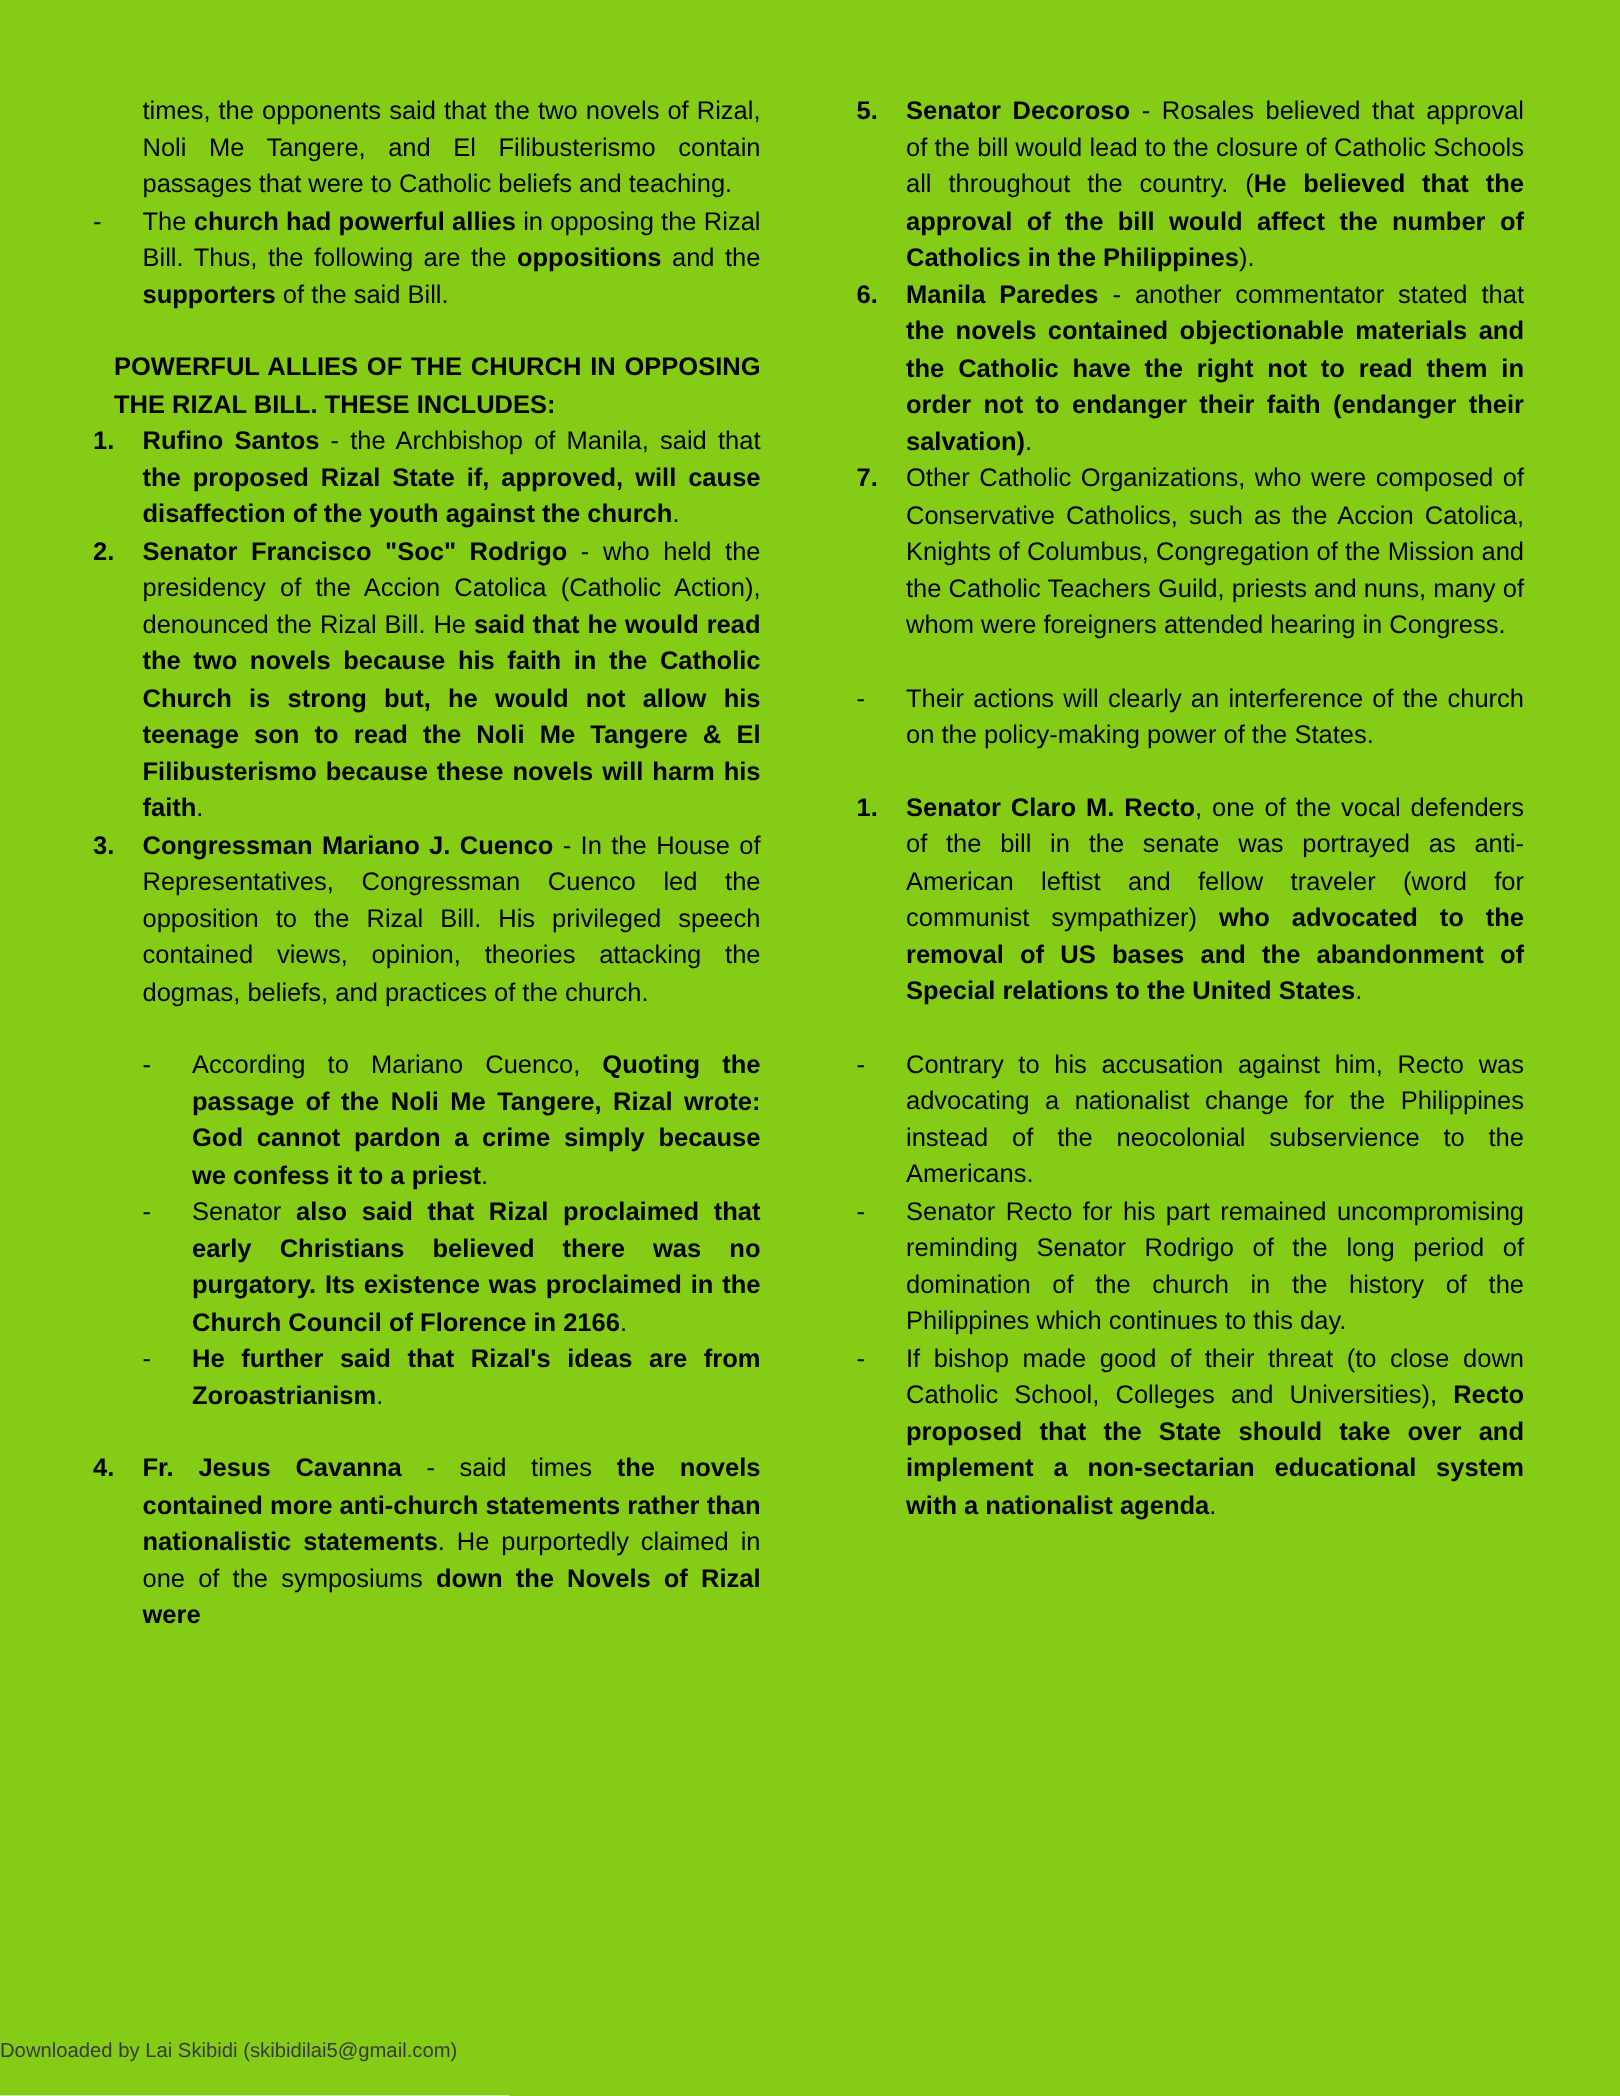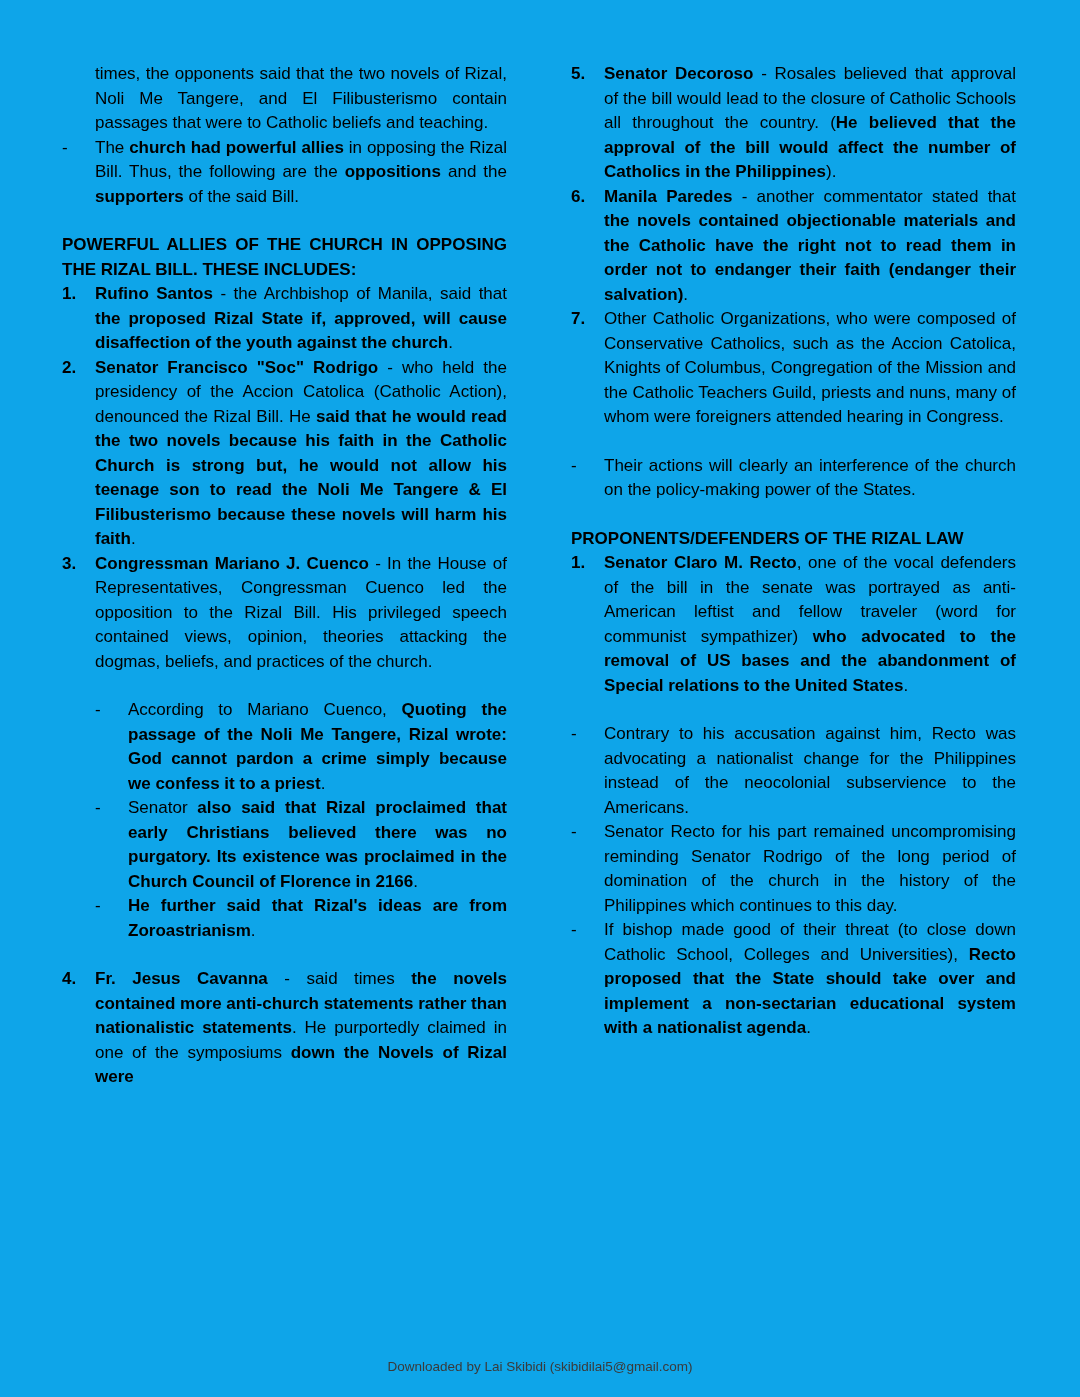--- a/index.html
+++ b/index.html
@@ -1,45 +1,45 @@
 <!DOCTYPE html>
 <html><head>
 <meta charset="utf-8">
 <style>
   * { margin: 0; padding: 0; box-sizing: border-box; }
   html, body { background: #ffffff; }
   .page {
     position: relative;
     width: 1080px;
     height: 1397px;
-    background: #0ea5e9;
+    background: #84cc16;
     font-family: "Liberation Sans", sans-serif;
     font-size: 17px;
     line-height: 24.5px;
     color: #000000;
     padding: 62px 64px 0 62px;
     overflow: hidden;
   }
   .columns { display: flex; gap: 64px; }
   .column { flex: 1 1 0; min-width: 0; }
   .bold { font-weight: bold; }
   .block { text-align: justify; }
-  .heading { font-weight: bold; text-align: justify; }
+  .heading { font-weight: bold; text-align: justify; margin-left: 14px; }
   .paragraph { margin-left: 33px; text-align: justify; }
   .dash, .numbered { display: flex; }
   .subdash { display: flex; margin-left: 33px; }
   .marker { flex: 0 0 33px; }
   .numbered > .marker { font-weight: bold; }
   .content { flex: 1 1 auto; min-width: 0; text-align: justify; }
   .spacer { height: 24px; }
   .footer {
     position: absolute;
     left: 0; right: 0;
     bottom: 18px;
-    text-align: center;
+    text-align: left;
     font-size: 13.5px;
     color: #3a3a3a;
   }
 </style>
 </head>
 <body>
 
 <div class="page">
   <div class="columns">
     <div class="column">
@@ -93,21 +93,20 @@
         <div class="block numbered">
           <span class="marker">7.</span>
           <span class="content"><span>Other Catholic Organizations, who were composed of Conservative Catholics, such as the Accion Catolica, Knights of Columbus, Congregation of the Mission and the Catholic Teachers Guild, priests and nuns, many of whom were foreigners attended hearing in Congress.</span></span>
         </div>
         <div class="block spacer"></div>
         <div class="block dash">
           <span class="marker">-</span>
           <span class="content"><span>Their actions will clearly an interference of the church on the policy-making power of the States.</span></span>
         </div>
         <div class="block spacer"></div>
-        <div class="block heading"><span class="content"><span class="bold">PROPONENTS/DEFENDERS OF THE RIZAL LAW</span></span></div>
         <div class="block numbered">
           <span class="marker">1.</span>
           <span class="content"><span class="bold">Senator Claro M. Recto</span><span>, one of the vocal defenders of the bill in the senate was portrayed as anti-American leftist and fellow traveler (word for communist sympathizer) </span><span class="bold">who advocated to the removal of US bases and the abandonment of Special relations to the United States</span><span>.</span></span>
         </div>
         <div class="block spacer"></div>
         <div class="block dash">
           <span class="marker">-</span>
           <span class="content"><span>Contrary to his accusation against him, Recto was advocating a nationalist change for the Philippines instead of the neocolonial subservience to the Americans.</span></span>
         </div>
         <div class="block dash">

